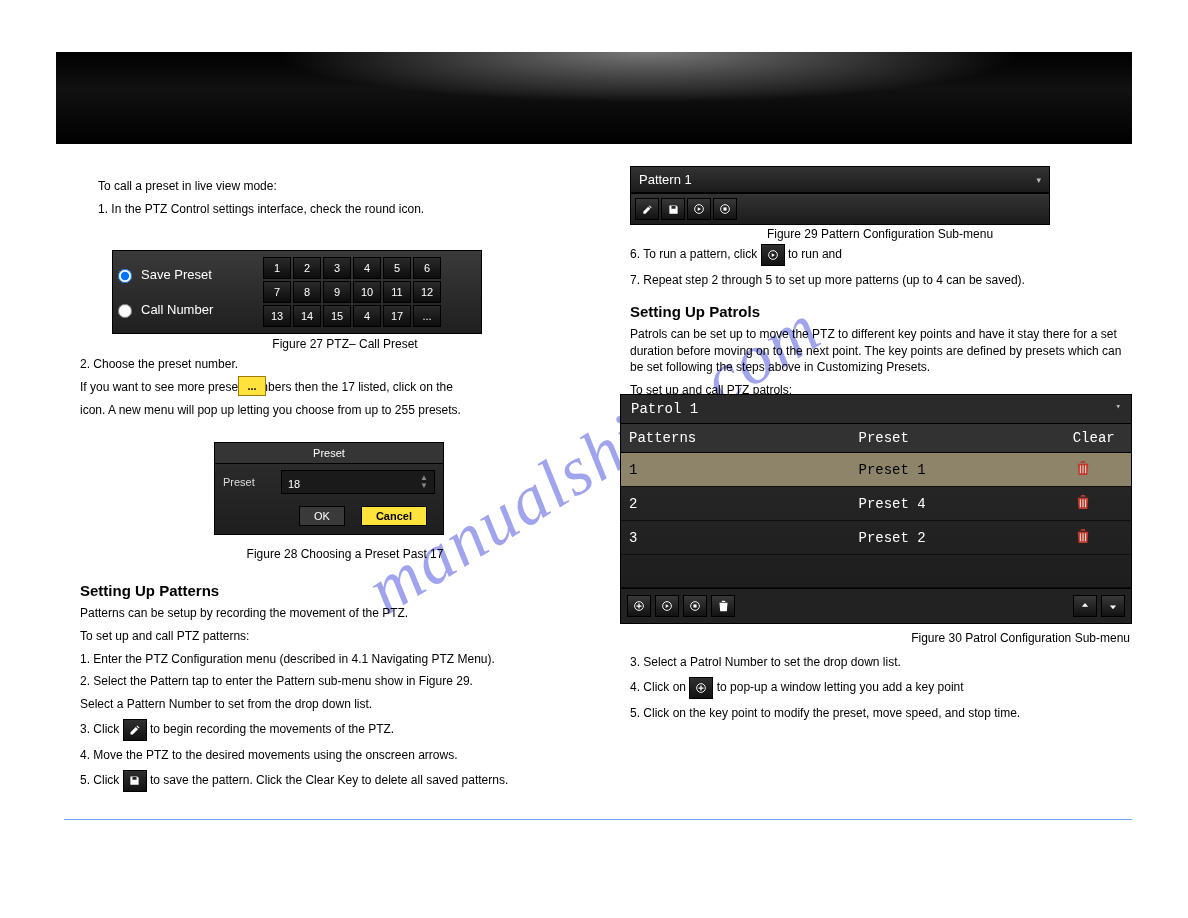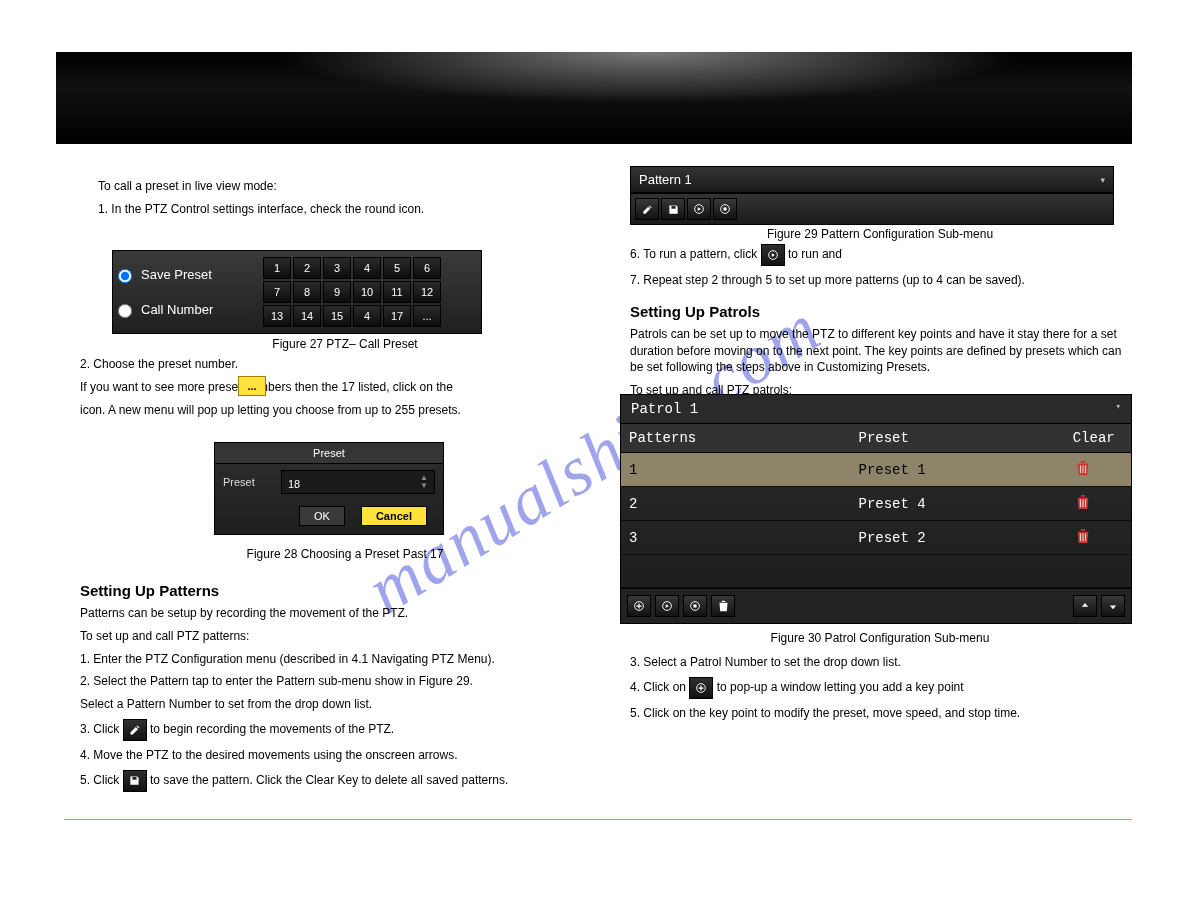--- a/index.html
+++ b/index.html
@@ -27,21 +27,21 @@
   .spin-arrows { font-size:8px; line-height:8px; color:#888; display:flex; flex-direction:column;}
   .preset-dialog .td-btns { display:flex; justify-content:flex-end; gap:16px; padding:6px 16px 8px;}
   .dlg-btn { padding:3px 14px; font-size:11px; border:1px solid #000; }
   .dlg-ok { background:#3a3a3a; color:#fff;}
   .dlg-cancel { background:#ffe23b; color:#000; font-weight:bold;}
 
   
   .icon-inline { display:inline-flex; width:22px; height:20px; background:linear-gradient(#2f2f2f,#121212); border:1px solid #000; color:#fff; align-items:center; justify-content:center; vertical-align:middle; font-size:11px;}
 
   
-  .pattern-bar { position:absolute; left:630px; top:166px; width:484px; }
+  .pattern-bar { position:absolute; left:630px; top:166px; width:420px; }
   .dark-dd { background:linear-gradient(#333,#1b1b1b); border:1px solid #000; color:#fff; padding:5px 8px; font-size:13px; display:flex; justify-content:space-between; align-items:center;}
   .dd-caret { font-size:9px; color:#bbb;}
   .pattern-tools { display:flex; gap:2px; background:linear-gradient(#333,#1b1b1b); border:1px solid #000; padding:4px;}
   .tool-btn { width:22px; height:20px; background:linear-gradient(#383838,#121212); border:1px solid #000; display:flex; align-items:center; justify-content:center; color:#fff; font-size:10px;}
 
   
   .patrol-panel { position:absolute; left:620px; top:394px; width:510px; background:linear-gradient(#2c2c2c,#1b1b1b); border:1px solid #000;font-family:Liberation Mono, monospace;}
   .patrol-panel .dd { padding:6px 10px; color:#fff; font-size:14px; display:flex; justify-content:space-between; background:#2a2a2a; border-bottom:1px solid #000;}
   .patrol-table { width:100%; border-collapse:collapse; color:#fff; font-size:14px;}
   .patrol-table th { background:#323232; text-align:left; padding:6px 8px; font-weight:normal; border-bottom:1px solid #000;}
@@ -310,21 +310,21 @@
           </div>
         <div class="tool-btn">
             <svg viewBox="0 0 16 16" width="10" height="10">
               <path fill="#fff" d="M8 13L3 7h10z"></path>
             </svg>
           </div>
       </div>
     </div>
   </div>
 
-  <div class="right-text" style="left:630px; top:624px; width:500px; text-align:center;">
+  <div class="right-text" style="left:630px; top:624px; width:500px; text-align:right;">
     <p>Figure 30 Patrol Configuration Sub-menu</p>
   </div>
 
   <div class="right-text" style="left:630px; top:648px; width:500px;">
     <p>3. Select a Patrol Number to set the drop down list.</p>
     <p>
       <span>4. Click on</span>
       <span class="icon-inline">
           <svg viewBox="0 0 16 16" width="10" height="10">
             <circle cx="8" cy="8" r="7" fill="none" stroke="#fff" stroke-width="1.5"></circle>

